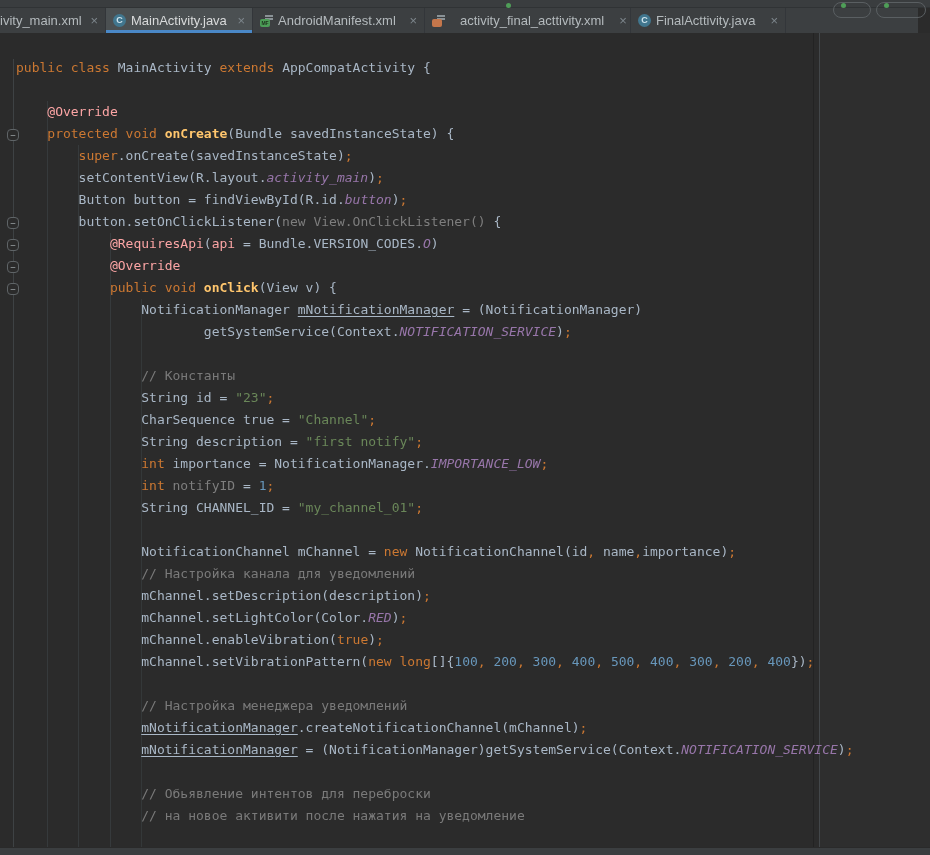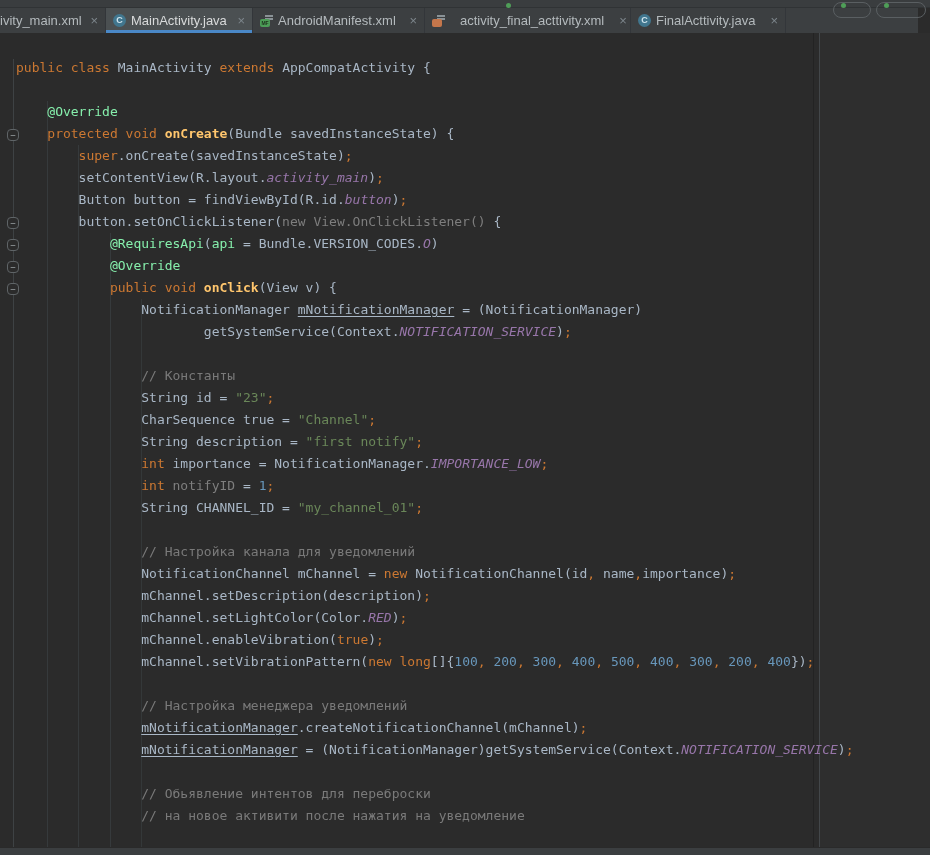--- a/index.html
+++ b/index.html
@@ -53,21 +53,21 @@
   .vg-margin-light { left: 819px; background: #43474a; }
   .rightzone { position: absolute; left: 820px; right: 0; top: 0; bottom: 0;
                background: rgba(255,255,255,0.015); z-index: 0; }
 
   .code { position: relative; z-index: 1; padding: 24px 0 0 16px;
           font-family: "DejaVu Sans Mono", monospace; font-size: 13px; line-height: 22px; }
   .line { height: 22px; white-space: pre; }
   .tk-k { color: #cc7832; }                 
   .tk-p { color: #a9b7c6; }                 
   .tk-m { color: #ffc66d; font-weight: bold; } 
-  .tk-a { color: #86efac; }                 
+  .tk-a { color: #fca5a5; }                 
   .tk-s { color: #6a8759; }                 
   .tk-n { color: #6897bb; }                 
   .tk-c { color: #7a7a7a; }                 
   .tk-i { color: #9876aa; font-style: italic; } 
   .tk-d { color: #7e7e7e; }                 
   .tk-u { color: #a9b7c6; text-decoration: underline; text-underline-offset: 2px; }
 
   .fold-marker { position: absolute; left: 7px; width: 12px; height: 12px; z-index: 2;
                  border: 1px solid #5f6467; border-radius: 4px; background: #2b2b2b;
                  color: #9da3a6; font: 9px/10px "DejaVu Sans Mono", monospace; text-align: center; }
@@ -149,22 +149,22 @@
       <div class="line"><span class="tk-p">                        getSystemService(Context.</span><span class="tk-i">NOTIFICATION_SERVICE</span><span class="tk-p">)</span><span class="tk-k">;</span></div>
       <div class="line"></div>
       <div class="line"><span class="tk-c">                // Константы</span></div>
       <div class="line"><span class="tk-p">                String id = </span><span class="tk-s">"23"</span><span class="tk-k">;</span></div>
       <div class="line"><span class="tk-p">                CharSequence true = </span><span class="tk-s">"Channel"</span><span class="tk-k">;</span></div>
       <div class="line"><span class="tk-p">                String description = </span><span class="tk-s">"first notify"</span><span class="tk-k">;</span></div>
       <div class="line"><span class="tk-k">                int </span><span class="tk-p">importance = NotificationManager.</span><span class="tk-i">IMPORTANCE_LOW</span><span class="tk-k">;</span></div>
       <div class="line"><span class="tk-k">                int </span><span class="tk-d">notifyID</span><span class="tk-p"> = </span><span class="tk-n">1</span><span class="tk-k">;</span></div>
       <div class="line"><span class="tk-p">                String CHANNEL_ID = </span><span class="tk-s">"my_channel_01"</span><span class="tk-k">;</span></div>
       <div class="line"></div>
+      <div class="line"><span class="tk-p">                NotificationChannel mChannel = </span><span class="tk-k">new </span><span class="tk-p">NotificationChannel(id</span><span class="tk-k">, </span><span class="tk-p">name</span><span class="tk-k">,</span><span class="tk-p">importance)</span><span class="tk-k">;</span></div>
       <div class="line"><span class="tk-c">                // Настройка канала для уведомлений</span></div>
-      <div class="line"><span class="tk-p">                NotificationChannel mChannel = </span><span class="tk-k">new </span><span class="tk-p">NotificationChannel(id</span><span class="tk-k">, </span><span class="tk-p">name</span><span class="tk-k">,</span><span class="tk-p">importance)</span><span class="tk-k">;</span></div>
       <div class="line"><span class="tk-p">                mChannel.setDescription(description)</span><span class="tk-k">;</span></div>
       <div class="line"><span class="tk-p">                mChannel.setLightColor(Color.</span><span class="tk-i">RED</span><span class="tk-p">)</span><span class="tk-k">;</span></div>
       <div class="line"><span class="tk-p">                mChannel.enableVibration(</span><span class="tk-k">true</span><span class="tk-p">)</span><span class="tk-k">;</span></div>
       <div class="line"><span class="tk-p">                mChannel.setVibrationPattern(</span><span class="tk-k">new long</span><span class="tk-p">[]{</span><span class="tk-n">100</span><span class="tk-k">, </span><span class="tk-n">200</span><span class="tk-k">, </span><span class="tk-n">300</span><span class="tk-k">, </span><span class="tk-n">400</span><span class="tk-k">, </span><span class="tk-n">500</span><span class="tk-k">, </span><span class="tk-n">400</span><span class="tk-k">, </span><span class="tk-n">300</span><span class="tk-k">, </span><span class="tk-n">200</span><span class="tk-k">, </span><span class="tk-n">400</span><span class="tk-p">})</span><span class="tk-k">;</span></div>
       <div class="line"></div>
       <div class="line"><span class="tk-c">                // Настройка менеджера уведомлений</span></div>
       <div class="line"><span class="tk-p">                </span><span class="tk-u">mNotificationManager</span><span class="tk-p">.createNotificationChannel(mChannel)</span><span class="tk-k">;</span></div>
       <div class="line"><span class="tk-p">                </span><span class="tk-u">mNotificationManager</span><span class="tk-p"> = (NotificationManager)getSystemService(Context.</span><span class="tk-i">NOTIFICATION_SERVICE</span><span class="tk-p">)</span><span class="tk-k">;</span></div>
       <div class="line"></div>
       <div class="line"><span class="tk-c">                // Обьявление интентов для переброски</span></div>

